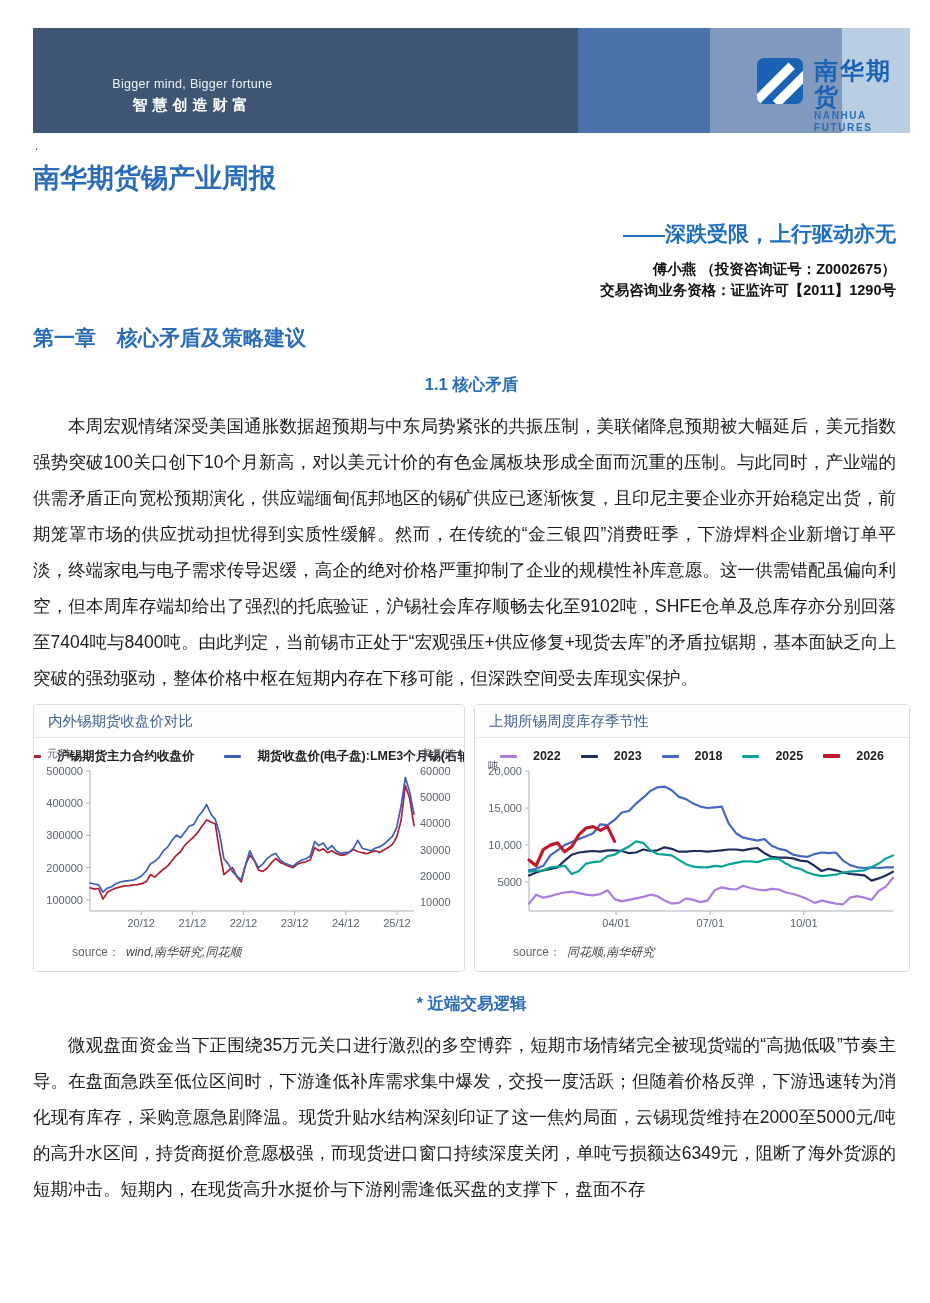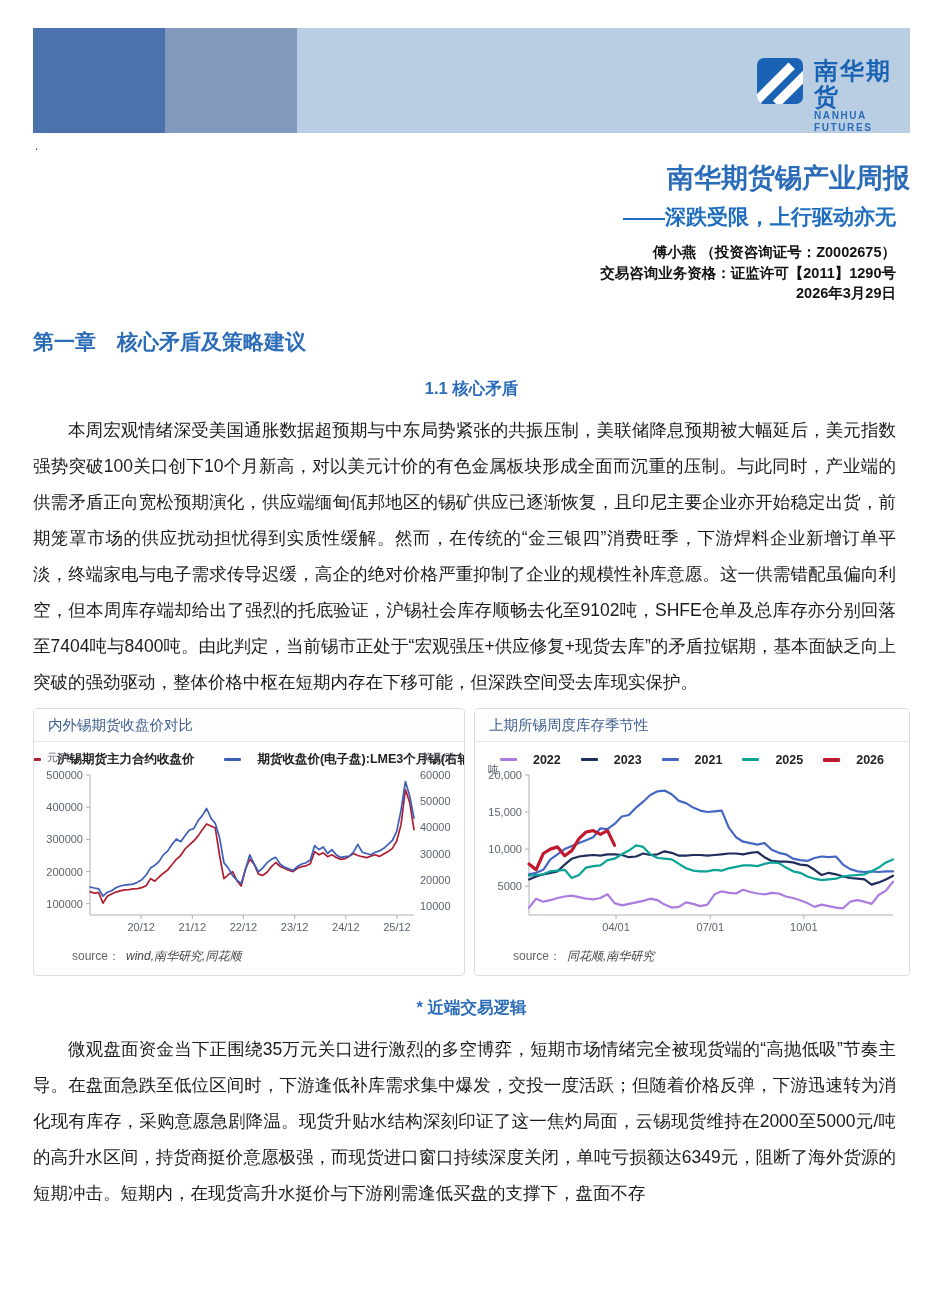--- a/index.html
+++ b/index.html
@@ -19,21 +19,21 @@
   .logo{position:absolute;left:692px;top:30px;display:flex;align-items:flex-start;padding-left:32px;}
   .logo-icon{width:46px;height:46px;flex:0 0 46px;}
   .logo-text{margin-left:11px;}
   .logo-zh{font-size:24px;font-weight:bold;color:#1a63b4;letter-spacing:2px;line-height:26px;}
   .logo-en{font-size:10px;font-weight:bold;color:#2a6cb8;letter-spacing:1.6px;line-height:12px;}
 
   .stray-dot{margin:6px 0 0 2px;font-size:12px;color:#333;height:14px;line-height:14px;}
 
   
   .report-title{margin-top:8px;font-size:27px;font-weight:bold;color:#2b6cb8;line-height:34px;}
-  .report-subtitle{margin-top:9px;margin-right:14px;text-align:right;font-size:21px;font-weight:bold;color:#1e6dbf;line-height:26px;}
+  .report-subtitle{margin-top:26px;margin-right:14px;text-align:right;font-size:21px;font-weight:bold;color:#1e6dbf;line-height:26px;}
   .meta{margin-top:12px;margin-right:14px;text-align:right;font-size:14.5px;font-weight:bold;color:#111;line-height:20.5px;}
 
   
   .chapter{margin-top:24px;font-size:21px;font-weight:bold;color:#2b6cb8;line-height:28px;font-family:Liberation Serif, serif;}
   .subhead{margin-top:21px;font-size:16.5px;font-weight:bold;color:#2b6cb8;line-height:22px;text-align:center;}
   .body-par{margin:13px 14px 0 0;font-size:17.5px;line-height:36px;text-align:justify;text-indent:2em;color:#1b1b1b;}
 
   
   .charts-row{display:flex;gap:9px;margin-top:8px;}
   .chart-card{border:1px solid #d9dee6;border-radius:4px;background:#fff;overflow:hidden;}
@@ -55,20 +55,26 @@
   .source-row{padding:7px 0 10px 38px;font-size:12px;color:#666;}
   .source-val{font-style:italic;color:#444;margin-left:6px;}
 </style>
 </head>
 <body>
 
 <div class="page">
   <div class="content">
 
     <div class="band">
+      <div class="band-dark">
+        <div class="slogan">
+          <div class="slogan-en">Bigger mind, Bigger fortune</div>
+          <div class="slogan-zh">智慧创造财富</div>
+        </div>
+      </div>
       <div class="band-mid"></div>
       <div class="band-gray"></div>
       <div class="band-light"></div>
       <div class="logo">
         <svg class="logo-icon" viewBox="0 0 46 46">
           <defs>
               <clipPath id="lgclip">
                 <rect x="0" y="0" width="46" height="46" rx="7"></rect>
               </clipPath>
             </defs>
@@ -80,26 +86,25 @@
         </svg>
         <div class="logo-text">
           <div class="logo-zh">南华期货</div>
           <div class="logo-en">NANHUA FUTURES</div>
         </div>
       </div>
     </div>
 
     <div class="stray-dot">.</div>
 
-    <h1 class="report-title" style="margin:8px 0 0;text-align:right;">南华期货锡产业周报</h1>
+    <h1 class="report-title" style="margin:8px 0 0;">南华期货锡产业周报</h1>
     <div class="report-subtitle">——深跌受限，上行驱动亦无</div>
     <div class="meta">
       <div>傅小燕 （投资咨询证号：Z0002675）</div>
       <div>交易咨询业务资格：证监许可【2011】1290号</div>
-      <div>2026年3月29日</div>
     </div>
 
     <div class="chapter">第一章　核心矛盾及策略建议</div>
     <div class="subhead">1.1 核心矛盾</div>
     <p class="body-par">本周宏观情绪深受美国通胀数据超预期与中东局势紧张的共振压制，美联储降息预期被大幅延后，美元指数强势突破100关口创下10个月新高，对以美元计价的有色金属板块形成全面而沉重的压制。与此同时，产业端的供需矛盾正向宽松预期演化，供应端缅甸佤邦地区的锡矿供应已逐渐恢复，且印尼主要企业亦开始稳定出货，前期笼罩市场的供应扰动担忧得到实质性缓解。然而，在传统的“金三银四”消费旺季，下游焊料企业新增订单平淡，终端家电与电子需求传导迟缓，高企的绝对价格严重抑制了企业的规模性补库意愿。这一供需错配虽偏向利空，但本周库存端却给出了强烈的托底验证，沪锡社会库存顺畅去化至9102吨，SHFE仓单及总库存亦分别回落至7404吨与8400吨。由此判定，当前锡市正处于“宏观强压+供应修复+现货去库”的矛盾拉锯期，基本面缺乏向上突破的强劲驱动，整体价格中枢在短期内存在下移可能，但深跌空间受去库现实保护。</p>
 
     <div class="charts-row">
       <div class="chart-card left">
         <div class="chart-card-header">内外锡期货收盘价对比</div>
         <div class="chart-body">
@@ -162,21 +167,21 @@
               <span class="lg-item">
                 <span class="lg-swatch" style="background: rgb(171, 124, 224);"></span>
                 <span>2022</span>
               </span>
               <span class="lg-item">
                 <span class="lg-swatch" style="background: rgb(31, 45, 92);"></span>
                 <span>2023</span>
               </span>
               <span class="lg-item">
                 <span class="lg-swatch" style="background: rgb(68, 103, 196);"></span>
-                <span>2021</span>
+                <span>2018</span>
               </span>
               <span class="lg-item">
                 <span class="lg-swatch" style="background: rgb(10, 163, 150);"></span>
                 <span>2025</span>
               </span>
               <span class="lg-item">
                 <span class="lg-swatch" style="background: rgb(193, 26, 46); height: 4px;"></span>
                 <span>2026</span>
               </span>
             </div>

